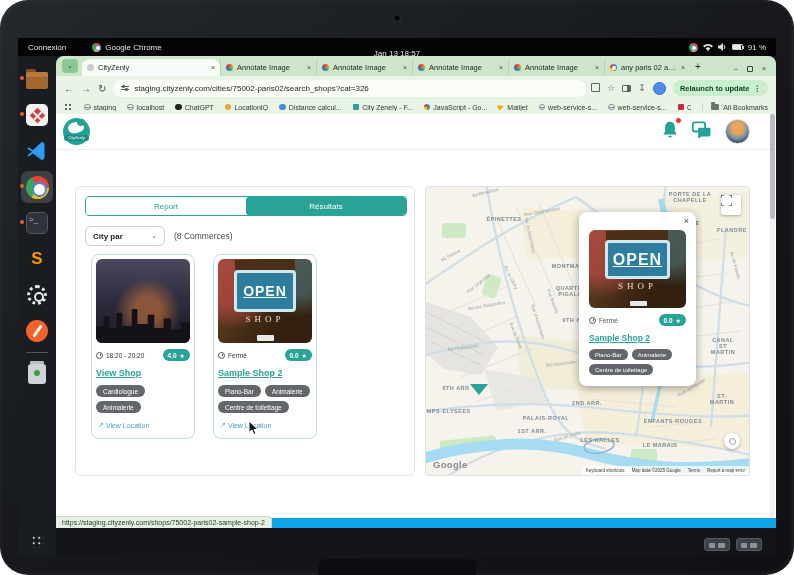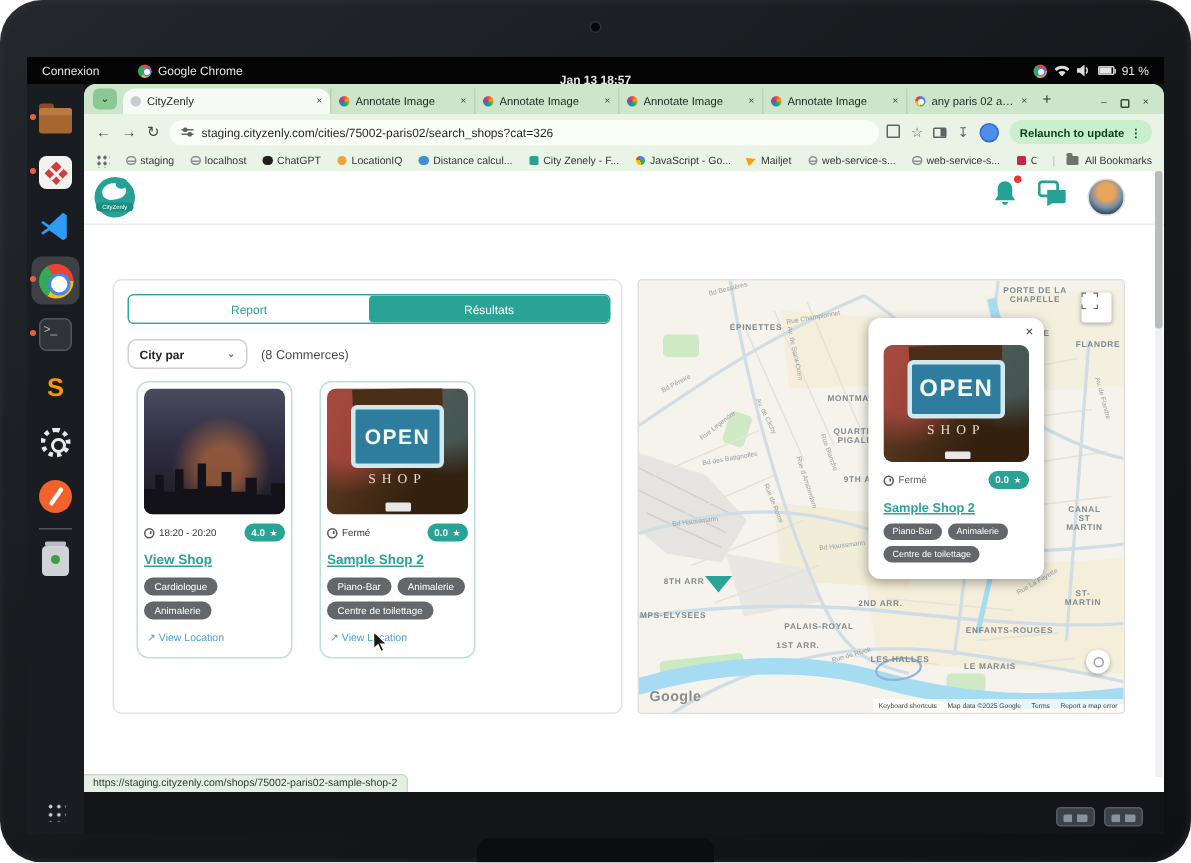--- a/index.html
+++ b/index.html
@@ -7,21 +7,21 @@
   #stage{position:relative;width:794px;height:575px;overflow:hidden;background:#fff;}
   
   .frame{position:absolute;inset:0;background:linear-gradient(145deg,#24272c 0%,#15171b 55%,#0e1013 100%);border-radius:28px;box-shadow:inset -2px -2px 4px rgba(255,255,255,.06), inset 2px 2px 4px rgba(255,255,255,.04);}
   .camera{position:absolute;left:393px;top:14px;width:8px;height:8px;border-radius:50%;background:#05070a;border:1.5px solid #2d3238;}
   .stand{position:absolute;left:318px;bottom:0;width:158px;height:16px;border-radius:8px 8px 0 0;background:#0b0d10;}
   .screen{position:absolute;left:18px;top:38px;width:758px;height:518px;background:#141519;overflow:hidden;}
   
   .topbar{position:absolute;left:0;top:0;width:758px;height:18px;background:#040404;color:#e6e6e6;display:flex;align-items:center;font-size:8px;}
   .topbar .act{margin-left:10px;}
   .topbar .appname{margin-left:26px;display:flex;align-items:center;gap:4px;}
-  .clockc{position:absolute;left:50%;transform:translateX(-50%);top:0;height:31px;display:flex;align-items:center;font-weight:bold;}
+  .clockc{position:absolute;left:50%;transform:translateX(-50%);top:0;height:31px;display:flex;align-items:center;}
   .sysicons{margin-left:auto;margin-right:10px;display:flex;align-items:center;gap:5px;}
   .chromeball{width:9px;height:9px;border-radius:50%;background:conic-gradient(from -30deg,#ea4335 0 120deg,#fbbc05 0 240deg,#34a853 0 360deg);position:relative;}
   .chromeball::after{content:"";position:absolute;left:2.5px;top:2.5px;width:4px;height:4px;border-radius:50%;background:#fff;border:1px solid #4285f4;}
   .batt{width:11px;height:6px;border:1px solid #cfcfcf;border-radius:1px;position:relative;}
   .batt::before{content:"";position:absolute;left:0;top:0;bottom:0;width:8px;background:#e6e6e6;}
   .batt::after{content:"";position:absolute;right:-2.5px;top:1px;width:1.5px;height:3px;background:#cfcfcf;}
   
   .dock{position:absolute;left:0;top:18px;width:38px;height:500px;background:rgba(26,29,34,.92);display:flex;flex-direction:column;align-items:center;padding-top:5px;}
   .ditem{position:relative;width:32px;height:32px;margin:2px 0;display:flex;align-items:center;justify-content:center;border-radius:7px;}
   .ditem.active{background:rgba(255,255,255,.16);}
@@ -40,21 +40,21 @@
   .ic-gear{width:20px;height:20px;border-radius:50%;border:3px dotted #e8e9eb;background:transparent;position:relative;}
   .ic-gear::after{content:"";position:absolute;left:4px;top:4px;width:6px;height:6px;border:2px solid #e8e9eb;border-radius:50%;}
   .ic-pen{width:22px;height:22px;border-radius:50%;background:#f4622c;position:relative;}
   .ic-pen::after{content:"";position:absolute;left:10px;top:4px;width:3px;height:14px;background:#fff;border-radius:2px;transform:rotate(35deg);}
   .ic-trash{width:18px;height:20px;background:#cfd2d6;border-radius:3px;position:relative;}
   .ic-trash::before{content:"";position:absolute;left:2px;top:-3px;right:2px;height:2.5px;background:#b9bcc1;border-radius:1px;}
   .ic-trash::after{content:"";position:absolute;left:6px;top:6px;width:6px;height:6px;border-radius:50%;background:#3f9e42;}
   .ic-chrome{width:23px;height:23px;border-radius:50%;background:conic-gradient(from -30deg,#ea4335 0 120deg,#fbbc05 0 240deg,#34a853 0 360deg);position:relative;}
   .ic-chrome::after{content:"";position:absolute;left:6px;top:6px;width:11px;height:11px;border-radius:50%;background:#fff;border:2.5px solid #4285f4;}
   
-  .browser{position:absolute;left:38px;top:18px;width:720px;height:472px;background:#ffffff;border-radius:8px 8px 0 0;overflow:hidden;}
+  .browser{position:absolute;left:38px;top:18px;width:720px;height:472px;background:#0ea5e9;border-radius:8px 8px 0 0;overflow:hidden;}
   .tabstrip{position:absolute;left:0;top:0;width:720px;height:20px;background:#cde5cb;display:flex;align-items:flex-end;}
   .tabsearch{width:16px;height:14px;margin:0 4px 3px 6px;border-radius:4px;background:#8cc894;color:#1e3320;font-size:7px;display:flex;align-items:center;justify-content:center;}
   .tab{height:17px;display:flex;align-items:center;padding:0 5px;font-size:7.5px;color:#1f2421;gap:4px;overflow:hidden;white-space:nowrap;}
   .tab .tt{overflow:hidden;text-overflow:ellipsis;flex:1;}
   .tab .x{color:#45514a;font-size:7px;flex:none;}
   .tab.active{background:#f7fbf5;border-radius:8px 8px 0 0;}
   .tab.inactive{border-left:1px solid #b9d3b8;}
   .fav{width:7px;height:7px;border-radius:50%;flex:none;}
   .fav.cityzenly{background:#c9cdd1;}
   .fav.annotate{background:conic-gradient(#e84c3d,#f39c12,#27ae60,#2980b9,#8e44ad,#e84c3d);}
@@ -115,21 +115,21 @@
   .sortsel .chev{color:#555;font-size:7px;font-weight:normal;}
   .countlbl{position:absolute;left:98px;top:44px;font-size:8.5px;color:#4a4a4a;}
   .cards{position:absolute;left:15px;top:67px;display:flex;gap:18px;}
   .card{width:104px;height:185px;border:1px solid #bfe0da;border-radius:8px;padding:4px;position:relative;background:#fff;}
   .shopimg{position:relative;width:100%;height:84px;border-radius:6px;overflow:hidden;}
   .img-city-night{background:radial-gradient(ellipse at 55% 62%,rgba(255,140,60,.45) 0 18%,transparent 45%),linear-gradient(180deg,#4c4a5e 0%,#2f2d40 45%,#1b1a25 100%);}
   .img-city-night .skyline{position:absolute;left:0;right:0;bottom:0;height:45%;background:#131219;clip-path:polygon(0 100%,0 55%,8% 55%,8% 30%,14% 30%,14% 60%,22% 60%,22% 20%,28% 20%,28% 55%,38% 55%,38% 10%,44% 10%,44% 50%,55% 50%,55% 25%,62% 25%,62% 60%,72% 60%,72% 35%,80% 35%,80% 65%,90% 65%,90% 45%,100% 45%,100% 100%);}
   .img-open-shop{background:radial-gradient(circle at 14% 30%,rgba(214,80,80,.55) 0 22%,transparent 45%),radial-gradient(circle at 85% 20%,rgba(90,140,150,.5) 0 18%,transparent 40%),linear-gradient(120deg,#6e4429,#33200f 70%);}
   .img-open-shop .hanger{position:absolute;left:18%;top:0;width:64%;height:14%;background:#4a2e18;transform:rotate(-2deg);}
   .img-open-shop .sign{position:absolute;left:17%;top:13%;width:66%;height:50%;background:#2e7d9e;border:3px solid #cfe9ef;border-radius:4px;display:flex;align-items:center;justify-content:center;}
-  .img-open-shop .sign span{color:#f4f8f2;font-weight:bold;font-size:14px;letter-spacing:1px;}
+  .img-open-shop .sign span{color:#f4f8f2;font-weight:bold;font-size:14px;letter-spacing:1px;text-decoration:underline;}
   .img-open-shop .shopword{position:absolute;left:0;right:0;top:66%;text-align:center;color:#eee0c4;font-family:"Liberation Serif",serif;font-size:9px;letter-spacing:4px;}
   .img-open-shop .pricetag{position:absolute;left:42%;bottom:2%;width:18%;height:7%;background:#e8e8e8;border-radius:1px;}
   .cmeta{display:flex;align-items:center;margin-top:6px;justify-content:space-between;}
   .hours{display:flex;align-items:center;gap:3px;font-size:6.5px;color:#333;}
   .clockic{width:7px;height:7px;border:1px solid #555;border-radius:50%;position:relative;flex:none;}
   .clockic::after{content:"";position:absolute;left:2.5px;top:1px;width:1px;height:2.5px;background:#555;}
   .rpill{height:12px;background:#29a396;border-radius:8px;color:#fff;font-size:6.5px;display:flex;align-items:center;gap:3px;padding:0 5px;font-weight:bold;}
   .rpill .st{font-size:6px;font-weight:normal;}
   .ctitle{margin-top:7px;font-size:9px;font-weight:bold;color:#2aa398;text-decoration:underline;}
   .ctags{margin-top:7px;display:flex;flex-wrap:wrap;gap:4px;}

